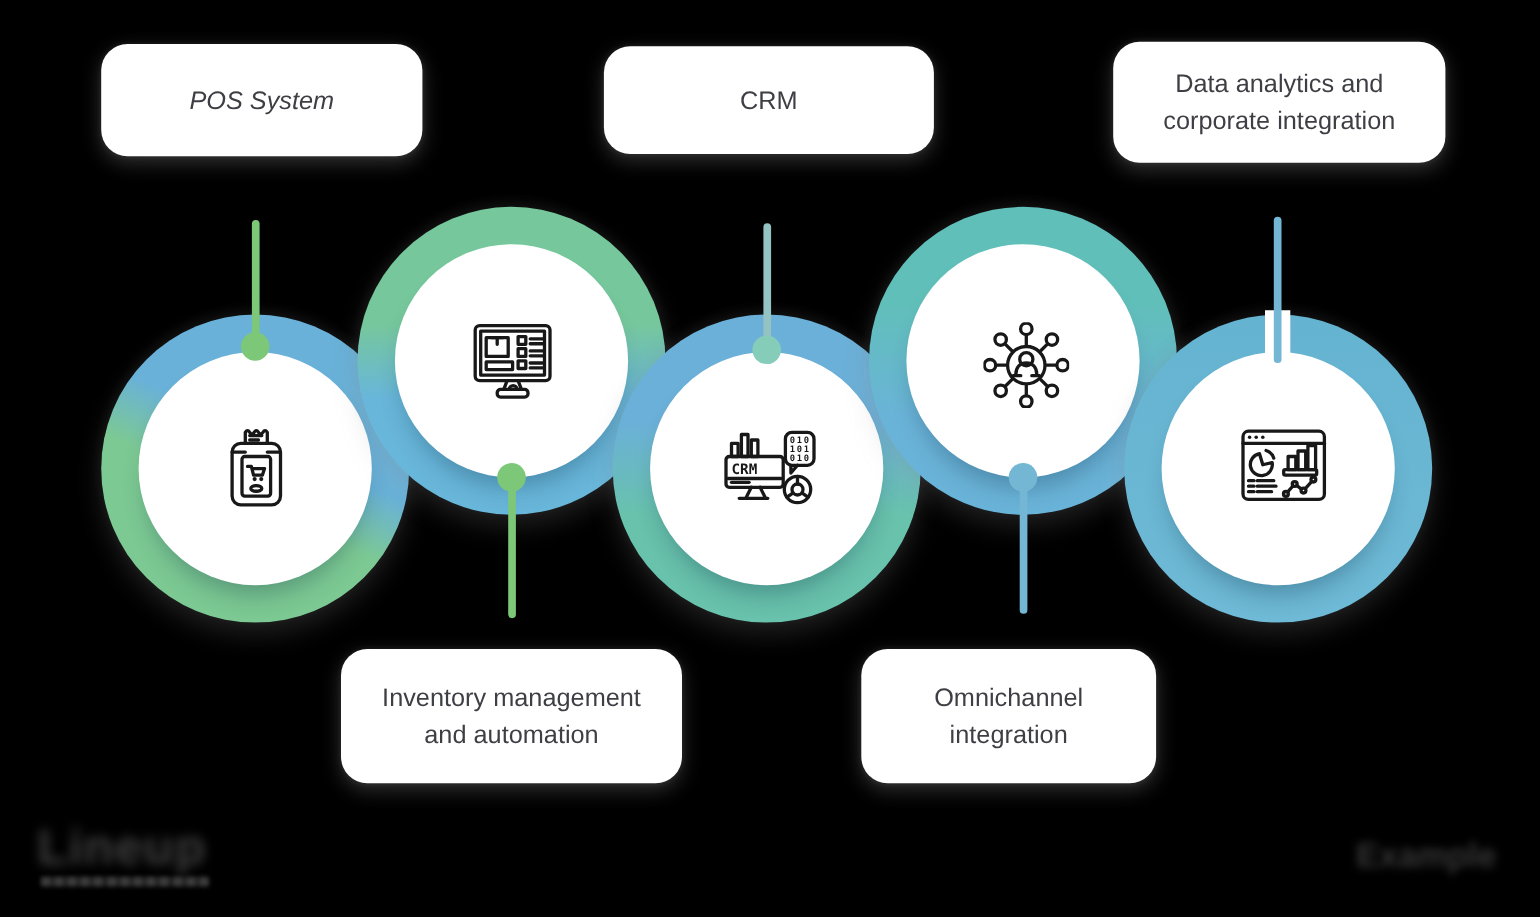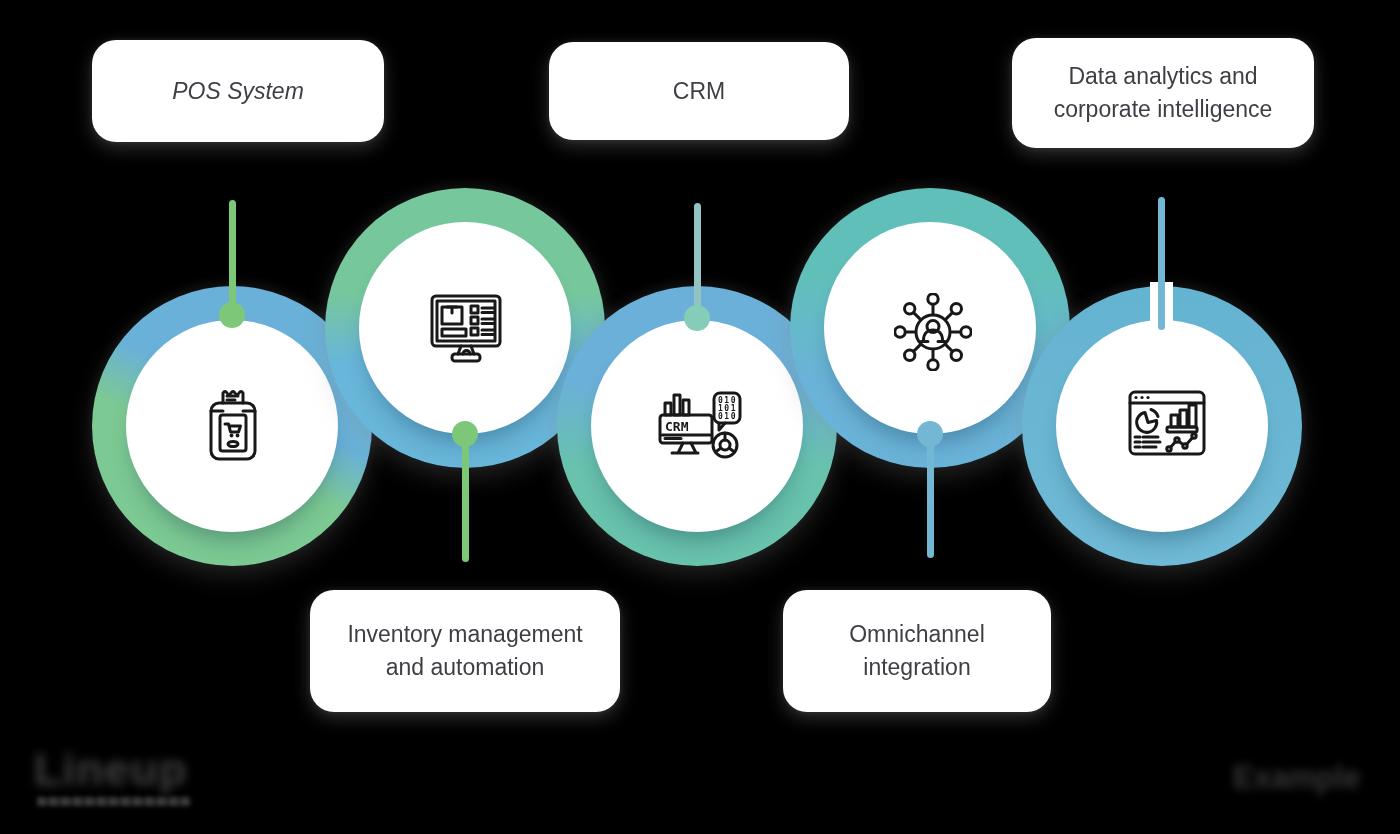--- a/index.html
+++ b/index.html
@@ -195,21 +195,21 @@
     <circle cx="67" cy="47" r="2.2" style="fill:#fff"></circle>
   </svg>
 
   <div class="label-box box-pos">
     <span>POS System</span>
   </div>
   <div class="label-box box-crm">
     <span>CRM</span>
   </div>
   <div class="label-box box-data">
-    <span>Data analytics and corporate intelligence</span>
+    <span>Data analytics and corporate integration</span>
   </div>
   <div class="label-box box-inv">
     <span>Inventory management and automation</span>
   </div>
   <div class="label-box box-omni">
     <span>Omnichannel integration</span>
   </div>
 
   <div class="wm-left">Lineup</div>
   <div class="wm-left-tag"></div>

